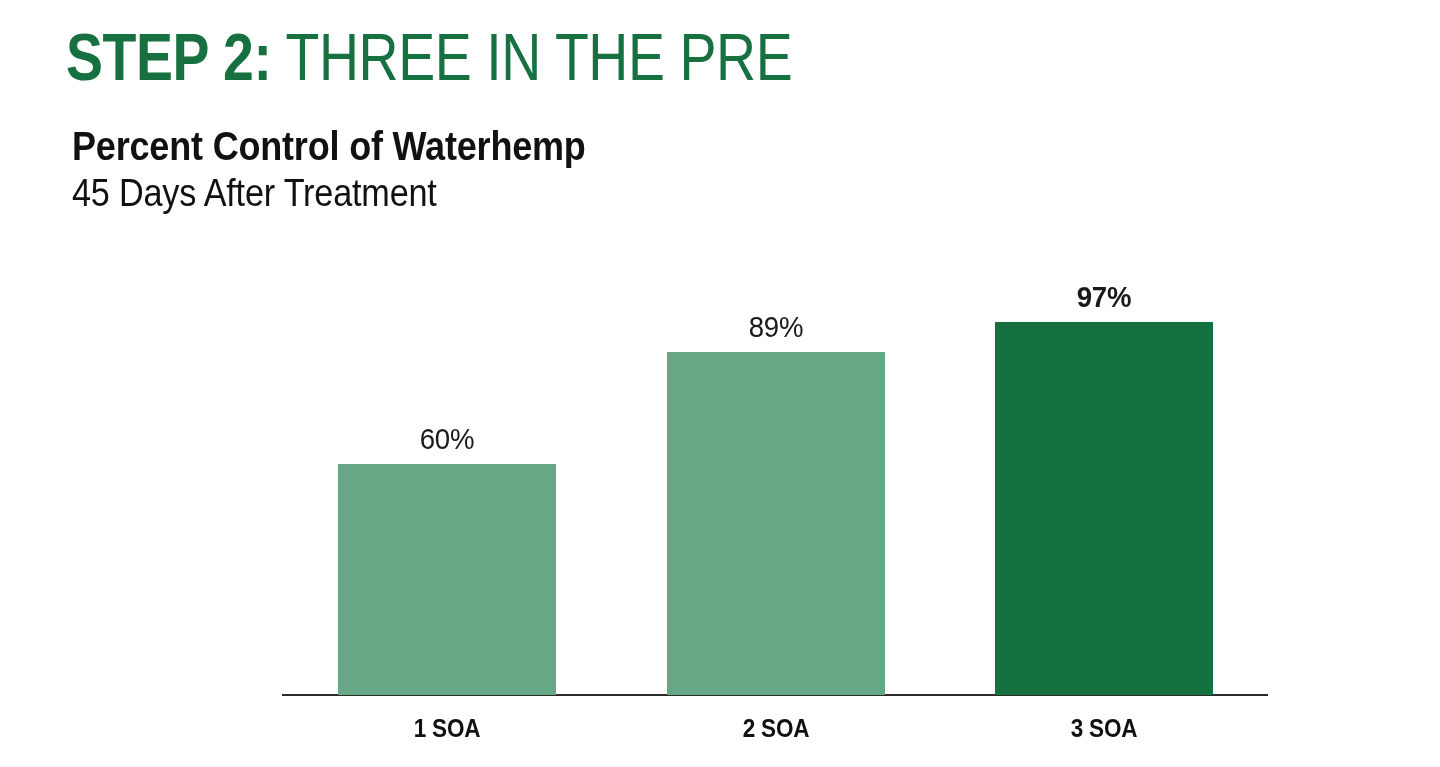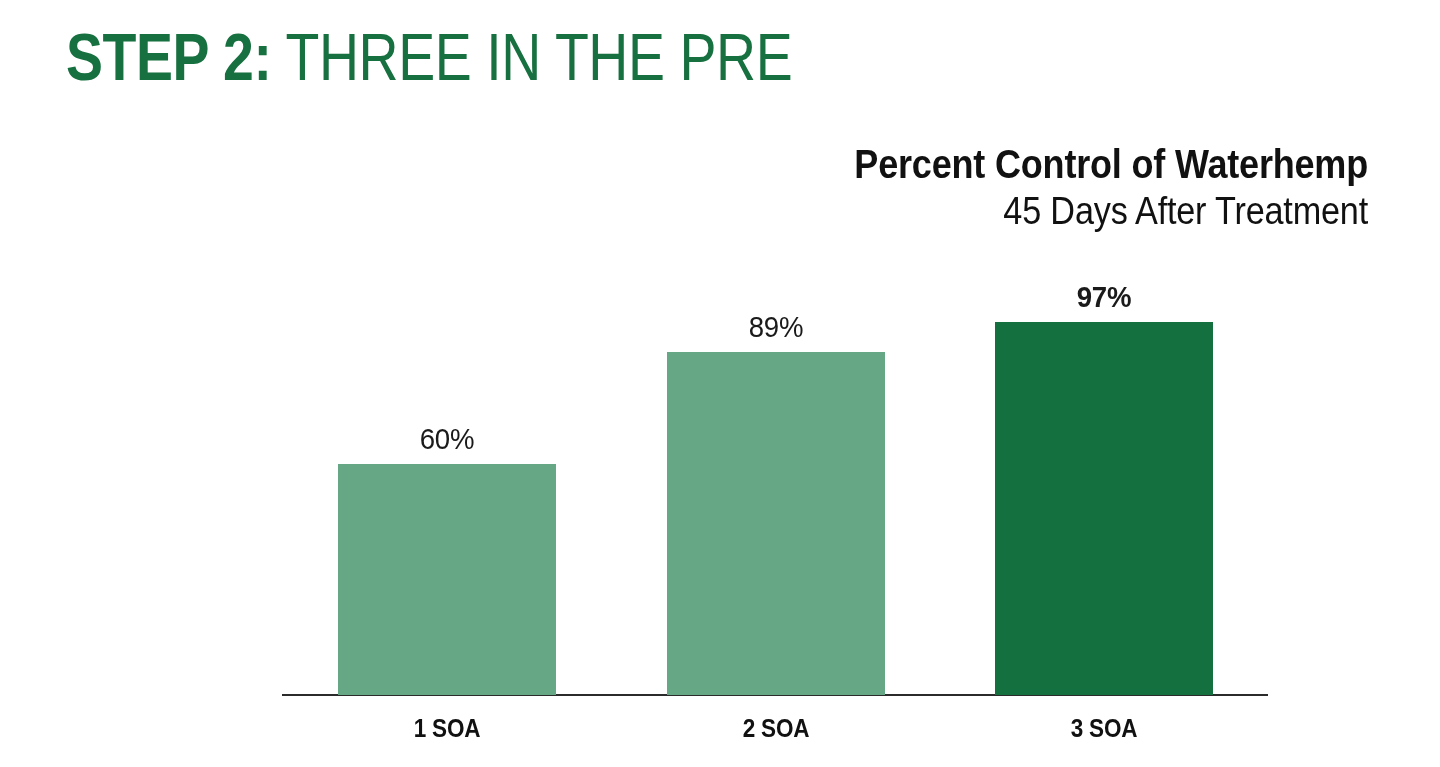--- a/index.html
+++ b/index.html
@@ -41,23 +41,23 @@
     position: absolute;
     left: 0;
     top: 0;
     width: 1440px;
     height: 767px;
   }
 
   .chart-title-wrap {
     position: absolute;
     left: 0;
-    top: 142px;
+    top: 124px;
     width: 1440px;
-    text-align: right;
+    text-align: left;
     color: #111111;
   }
   .chart-title {
     font-size: 40px;
     font-weight: 700;
     line-height: 1.12;
     letter-spacing: -0.2px;
     display: block;
     transform: scaleX(0.9);
   }

